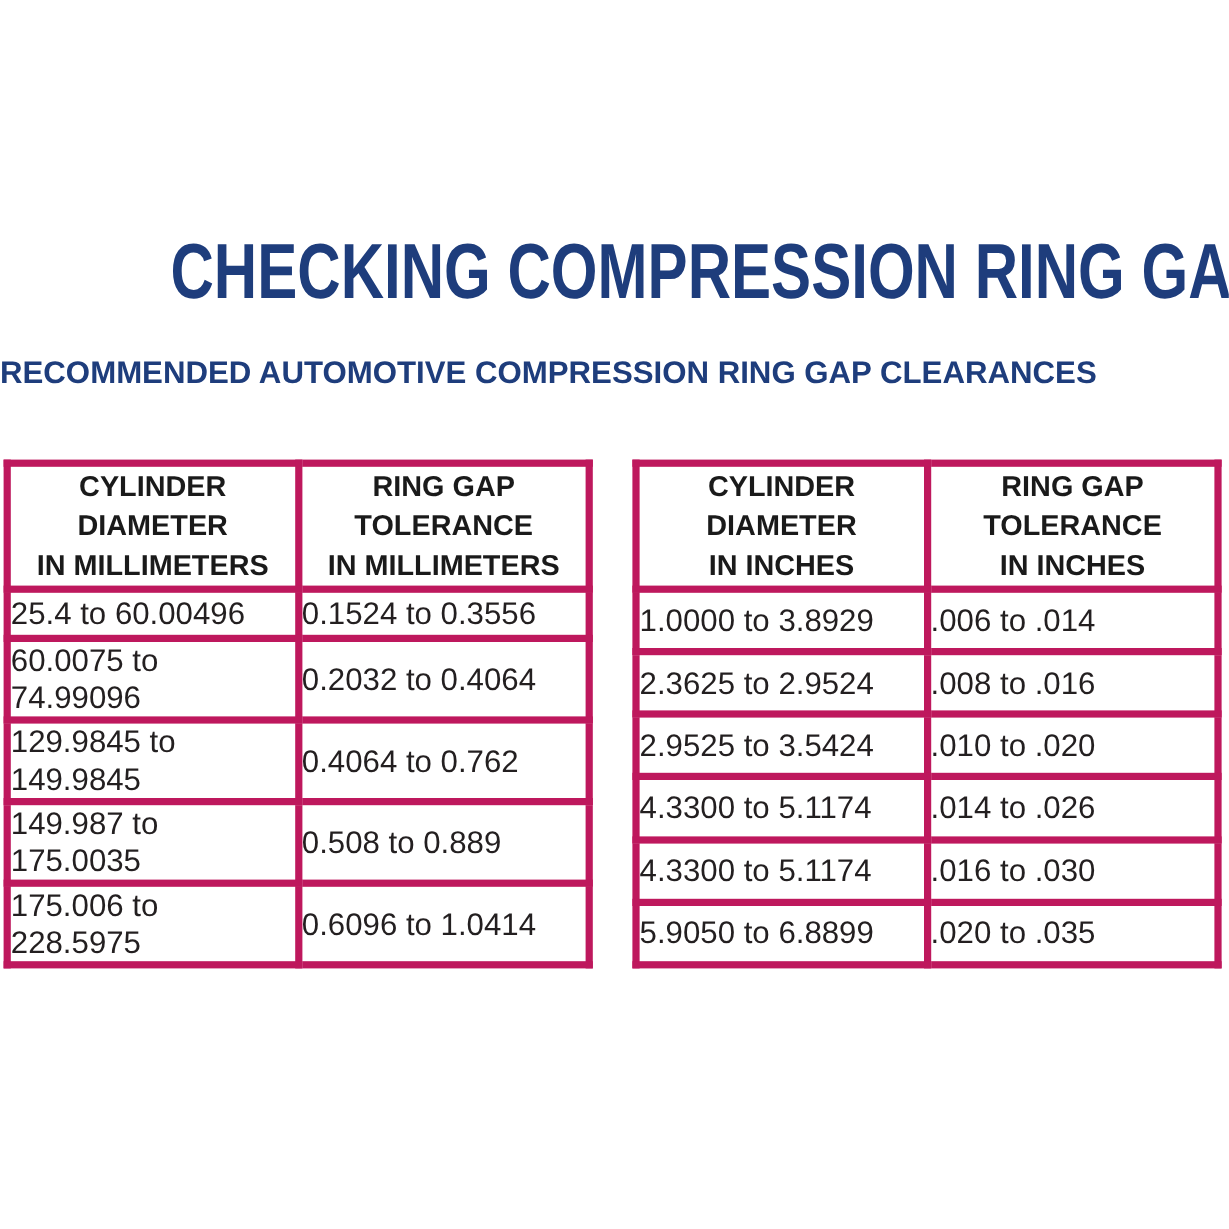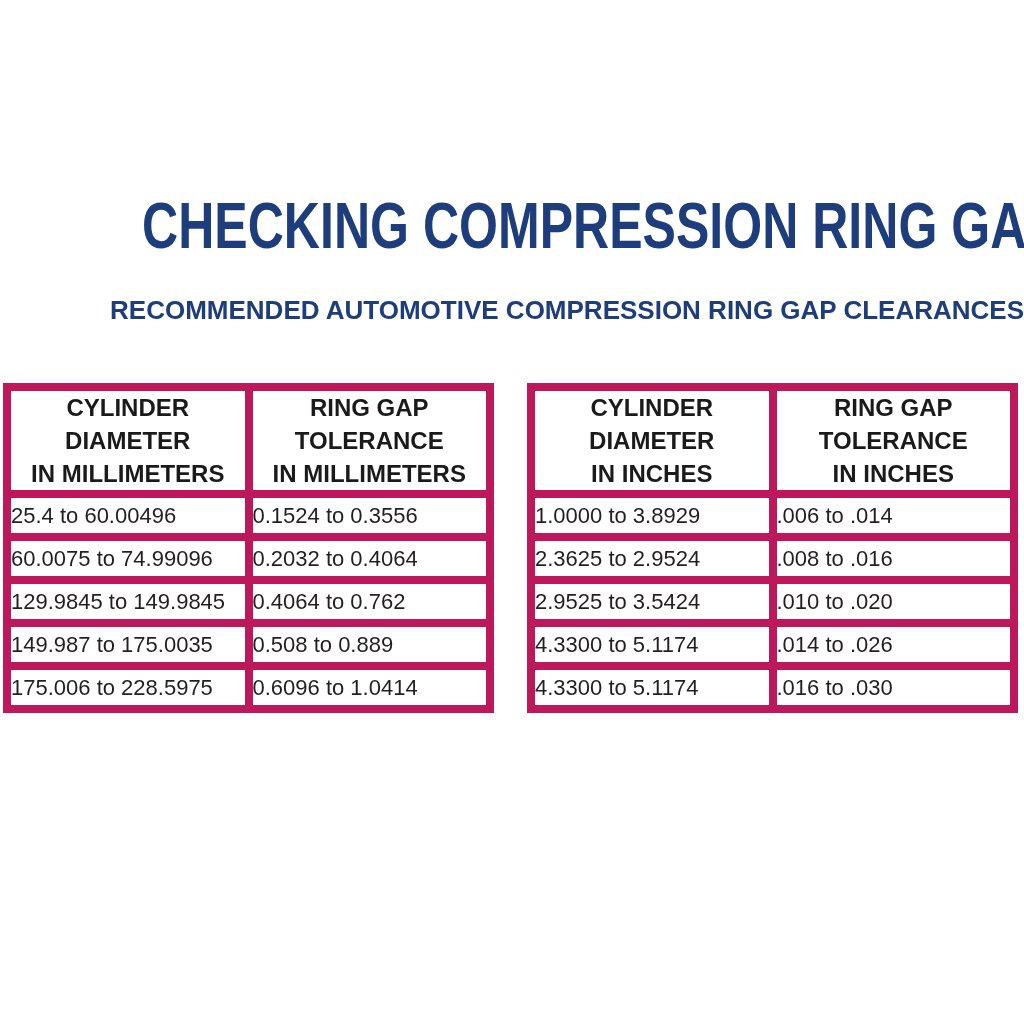--- a/index.html
+++ b/index.html
@@ -31,21 +31,21 @@
     white-space: nowrap;
     transform: scaleX(0.77);
     transform-origin: center;
   }
   .subtitle {
     position: absolute;
     top: 296px;
     left: 0;
     width: 1024px;
     margin: 0;
-    text-align: right;
+    text-align: left;
     font-size: 26px;
     font-weight: bold;
     line-height: 1.15;
     color: #1e3d7c;
     white-space: nowrap;
   }
   .tables {
     position: absolute;
     top: 383px;
     left: 0;
@@ -57,35 +57,35 @@
     justify-content: space-between;
   }
   table.spec-table {
     border-collapse: collapse;
     width: 491px;
     table-layout: fixed;
     background: #ffffff;
   }
   .spec-table th,
   .spec-table td {
-    border: 8px solid #be185d;
+    border: 6px solid #be185d;
     vertical-align: middle;
     padding: 0;
   }
   .spec-table th {
     height: 96px;
     font-size: 24px;
     font-weight: bold;
     line-height: 33px;
     color: #1a1a1a;
     white-space: pre-line;
   }
   .spec-table td {
     height: 35px;
-    font-size: 22px;
+    font-size: 26px;
     font-weight: normal;
     color: #231f20;
   }
 </style>
 </head>
 <body>
 
 <div class="page">
 
   <h1 class="title"><span class="title-inner">CHECKING COMPRESSION RING GAPS</span></h1>
@@ -154,17 +154,21 @@
           <td>.010 to .020</td>
         </tr>
         <tr>
           <td>4.3300 to 5.1174</td>
           <td>.014 to .026</td>
         </tr>
         <tr>
           <td>4.3300 to 5.1174</td>
           <td>.016 to .030</td>
         </tr>
+        <tr>
+          <td>5.9050 to 6.8899</td>
+          <td>.020 to .035</td>
+        </tr>
       </tbody>
     </table>
 
   </div>
 </div>
 
 </body></html>

